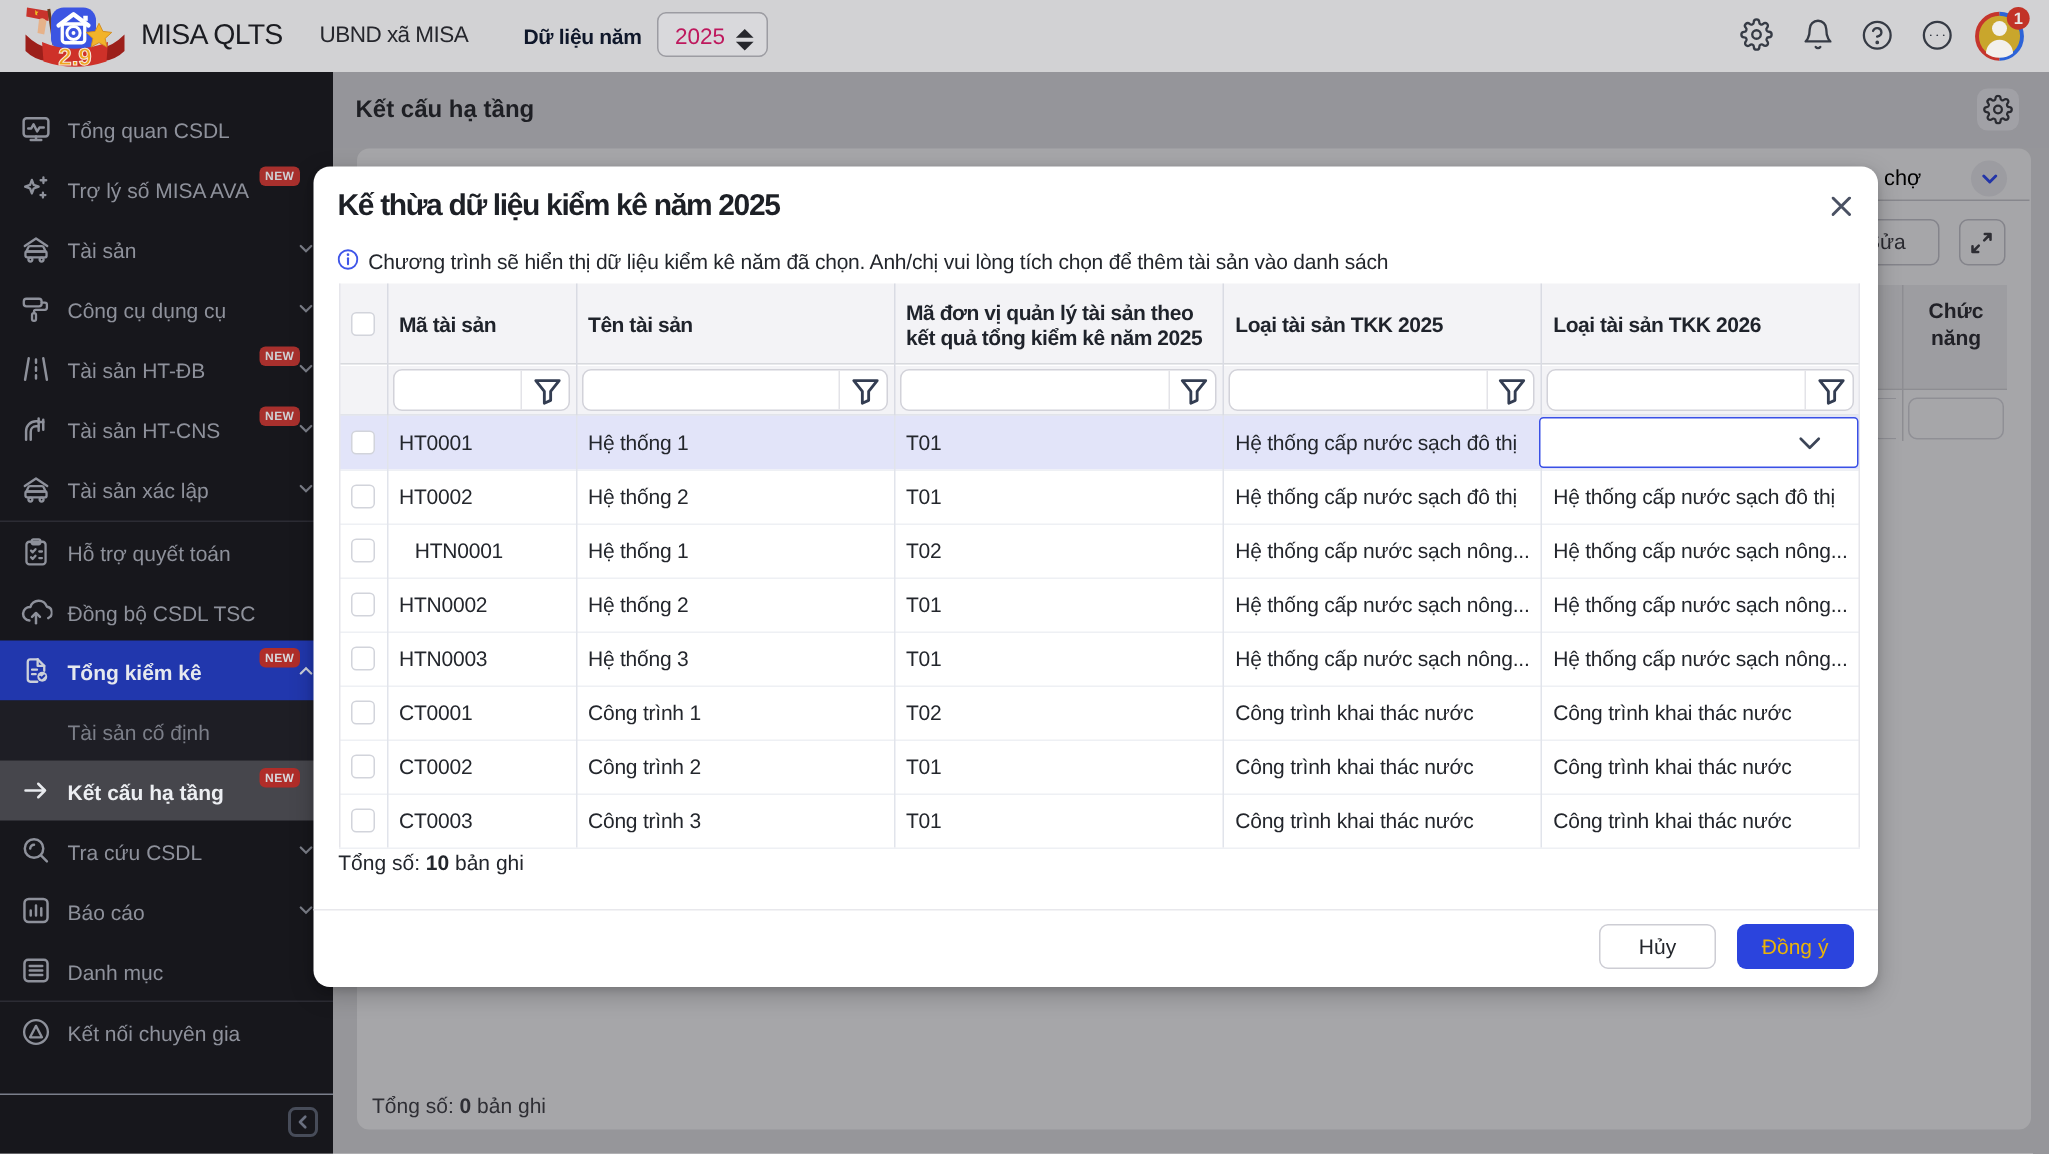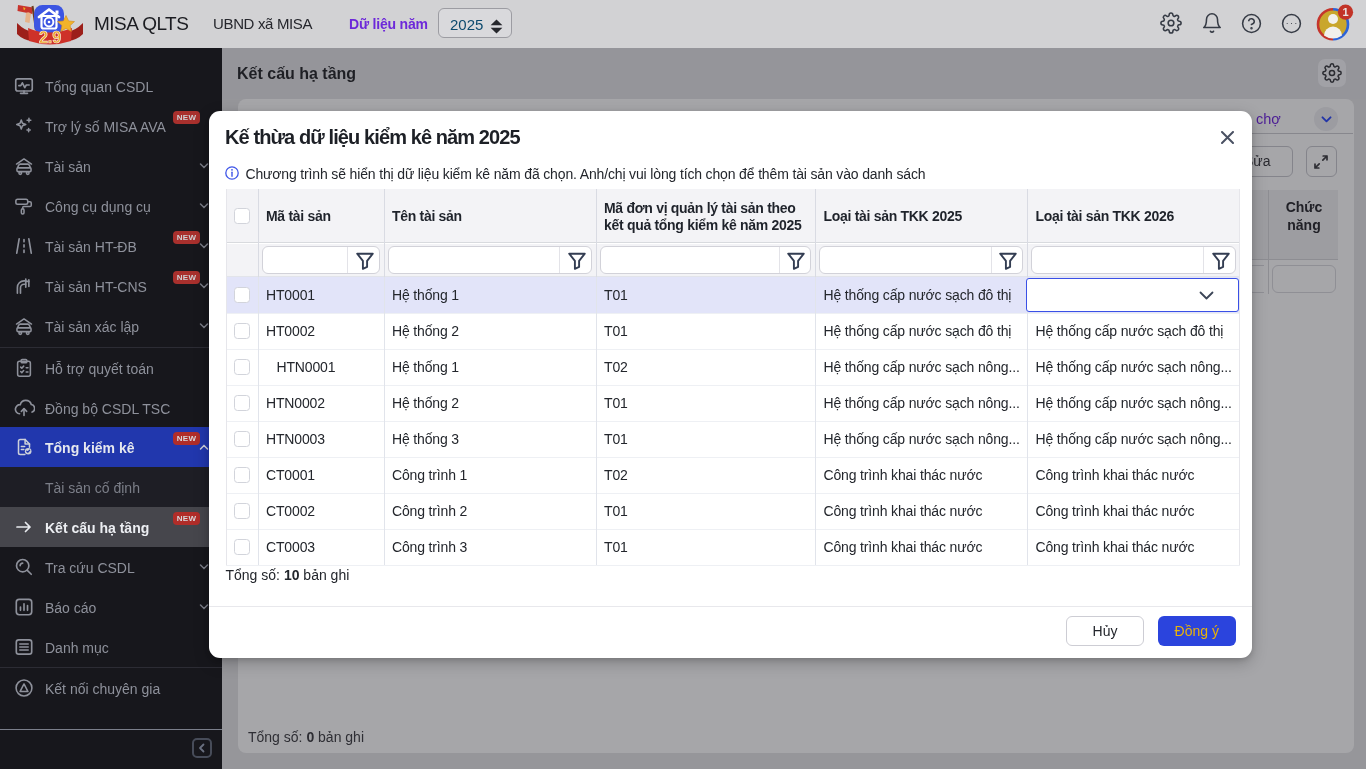--- a/index.html
+++ b/index.html
@@ -2,23 +2,23 @@
 <html><head>
 <meta charset="utf-8">
 <style>
 *{margin:0;padding:0;box-sizing:border-box}
 html,body{width:1366px;height:769px;overflow:hidden;font-family:"Liberation Sans",sans-serif;background:#96969a}
 .abs{position:absolute}
 
 #topbar{position:absolute;left:0;top:0;width:1366px;height:48px;background:#d2d2d4}
 #brand{position:absolute;left:94px;top:13px;font-size:19px;font-weight:normal;color:#1b1c21;letter-spacing:-.5px}
 #unit{position:absolute;left:213px;top:15px;font-size:15px;color:#26272d;font-weight:500;letter-spacing:-.35px}
-#dln{position:absolute;left:349px;top:16px;font-size:14px;color:#6d28d9;font-weight:600;letter-spacing:-.2px}
+#dln{position:absolute;left:349px;top:16px;font-size:14px;color:#0f172a;font-weight:600;letter-spacing:-.2px}
 #yearbox{position:absolute;left:438px;top:8px;width:74px;height:30px;border:1px solid #9c9ca2;border-radius:6px;background:#d9d9dc}
-#yearbox .yr{position:absolute;left:11px;top:6.5px;font-size:15px;color:#0c4a6e}
+#yearbox .yr{position:absolute;left:11px;top:6.5px;font-size:15px;color:#be185d}
 
 #sidebar{position:absolute;left:0;top:48px;width:222px;height:721px;background:#17171c}
 .mi{position:absolute;left:0;width:222px;height:40px}
 .mi .ic{position:absolute;left:13px;top:9px;width:22px;height:22px}
 .mi .lb{position:absolute;left:45px;top:13px;font-size:14px;color:#8e919b;white-space:nowrap}
 .mi .chev{position:absolute;right:13px;top:16px;width:10px;height:8px}
 .newb{position:absolute;left:173px;width:27px;height:13px;background:#a8302d;border-radius:4px;color:#cfd0d4;font-size:8px;font-weight:bold;text-align:center;line-height:13px;letter-spacing:.3px}
 #modal{position:absolute;left:209px;top:111px;width:1043px;height:547px;background:#fff;border-radius:11px;box-shadow:0 5px 16px rgba(0,0,0,.22), 0 2px 5px rgba(0,0,0,.12)}
 #mtable{position:absolute;left:16.5px;top:78px;width:910px;height:376px}
 .ht{position:absolute;font-size:14px;font-weight:bold;color:#1f232b;white-space:nowrap;letter-spacing:-.3px}
@@ -256,21 +256,21 @@
   <div class="abs" style="left:222px;top:48px;width:1144px;height:51px;background:#95959a"></div>
   <div class="abs" style="left:237px;top:65px;font-size:16px;font-weight:bold;color:#1e1f24">Kết cấu hạ tầng</div>
   <div class="abs" style="left:1318px;top:59px;width:28px;height:28px;background:#a1a1a6;border-radius:7px"></div>
   <svg class="abs" style="left:1322px;top:63px" width="20" height="20" viewBox="0 0 24 24" fill="none" stroke="#2a2b31" stroke-width="1.8" stroke-linecap="round" stroke-linejoin="round">
     <circle cx="12" cy="12" r="3.1"></circle>
     <path d="M19.4 15a1.6 1.6 0 0 0 .33 1.82l.06.06a2 2 0 1 1-2.83 2.83l-.06-.06a1.6 1.6 0 0 0-1.82-.33 1.6 1.6 0 0 0-1 1.51V21a2 2 0 1 1-4 0v-.09A1.6 1.6 0 0 0 9 19.4a1.6 1.6 0 0 0-1.82.33l-.06.06a2 2 0 1 1-2.83-2.83l.06-.06a1.6 1.6 0 0 0 .33-1.82 1.6 1.6 0 0 0-1.51-1H3a2 2 0 1 1 0-4h.09A1.6 1.6 0 0 0 4.6 9a1.6 1.6 0 0 0-.33-1.82l-.06-.06a2 2 0 1 1 2.83-2.83l.06.06a1.6 1.6 0 0 0 1.82.33H9a1.6 1.6 0 0 0 1-1.51V3a2 2 0 1 1 4 0v.09a1.6 1.6 0 0 0 1 1.51 1.6 1.6 0 0 0 1.82-.33l.06-.06a2 2 0 1 1 2.83 2.83l-.06.06a1.6 1.6 0 0 0-.33 1.82V9a1.6 1.6 0 0 0 1.51 1H21a2 2 0 1 1 0 4h-.09a1.6 1.6 0 0 0-1.51 1z"></path>
   </svg>
 
   <div class="abs" style="left:237.5px;top:99px;width:1116.5px;height:653.5px;background:#a6a6a9;border-radius:8px"></div>
 
-  <div class="abs" style="left:1256px;top:111px;font-size:14.5px;color:#4c1d95">chợ</div>
+  <div class="abs" style="left:1256px;top:111px;font-size:14.5px;color:#000000">chợ</div>
   <div class="abs" style="left:1314px;top:107px;width:24px;height:24px;border-radius:50%;background:#9c9ca1"></div>
   <svg class="abs" style="left:1320.5px;top:115.5px" width="11" height="7" viewBox="0 0 11 7" fill="none" stroke="#2335a8" stroke-width="1.9" stroke-linecap="round" stroke-linejoin="round">
       <path d="M1.5 1.3L5.5 5.3l4-4"></path>
     </svg>
   <div class="abs" style="left:238px;top:132.5px;width:1115px;height:1px;background:#87878d"></div>
 
   <div class="abs" style="left:1225px;top:146px;width:68px;height:30.5px;border:1px solid #84848b;border-radius:6px"></div>
   <div class="abs" style="left:1244px;top:153px;font-size:14px;color:#2a2a30;font-weight:500">Sửa</div>
   <div class="abs" style="left:1305.5px;top:146px;width:31px;height:30.5px;border:1px solid #84848b;border-radius:6px"></div>
   <svg class="abs" style="left:1312px;top:152.5px" width="18" height="18" viewBox="0 0 18 18" fill="none" stroke="#2e2e34" stroke-width="1.7" stroke-linecap="round" stroke-linejoin="round">

